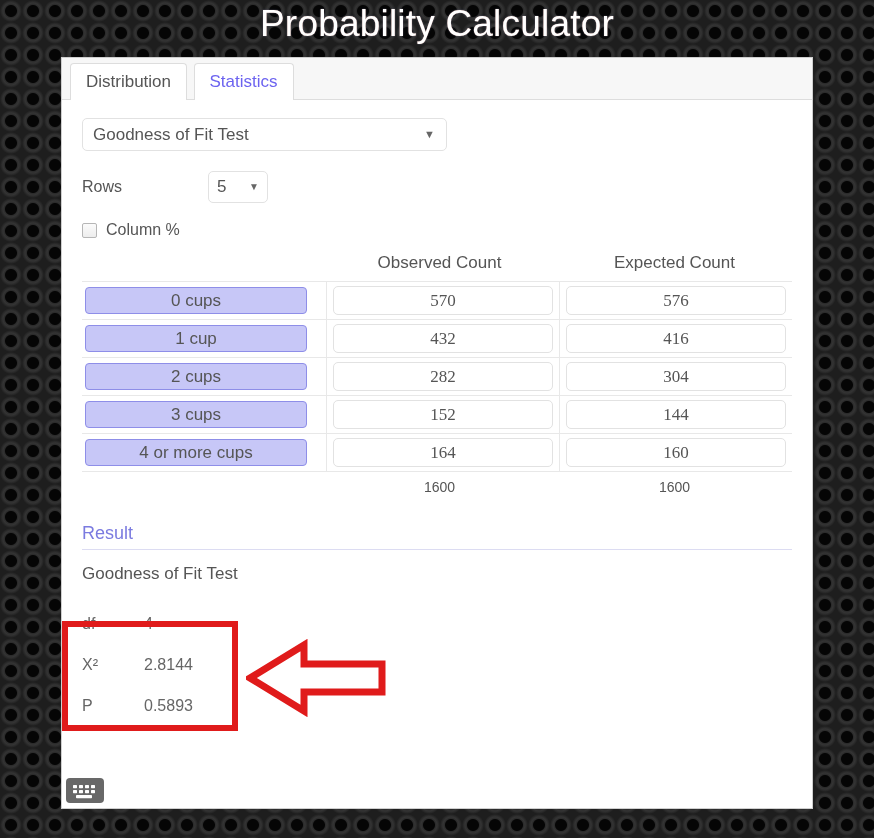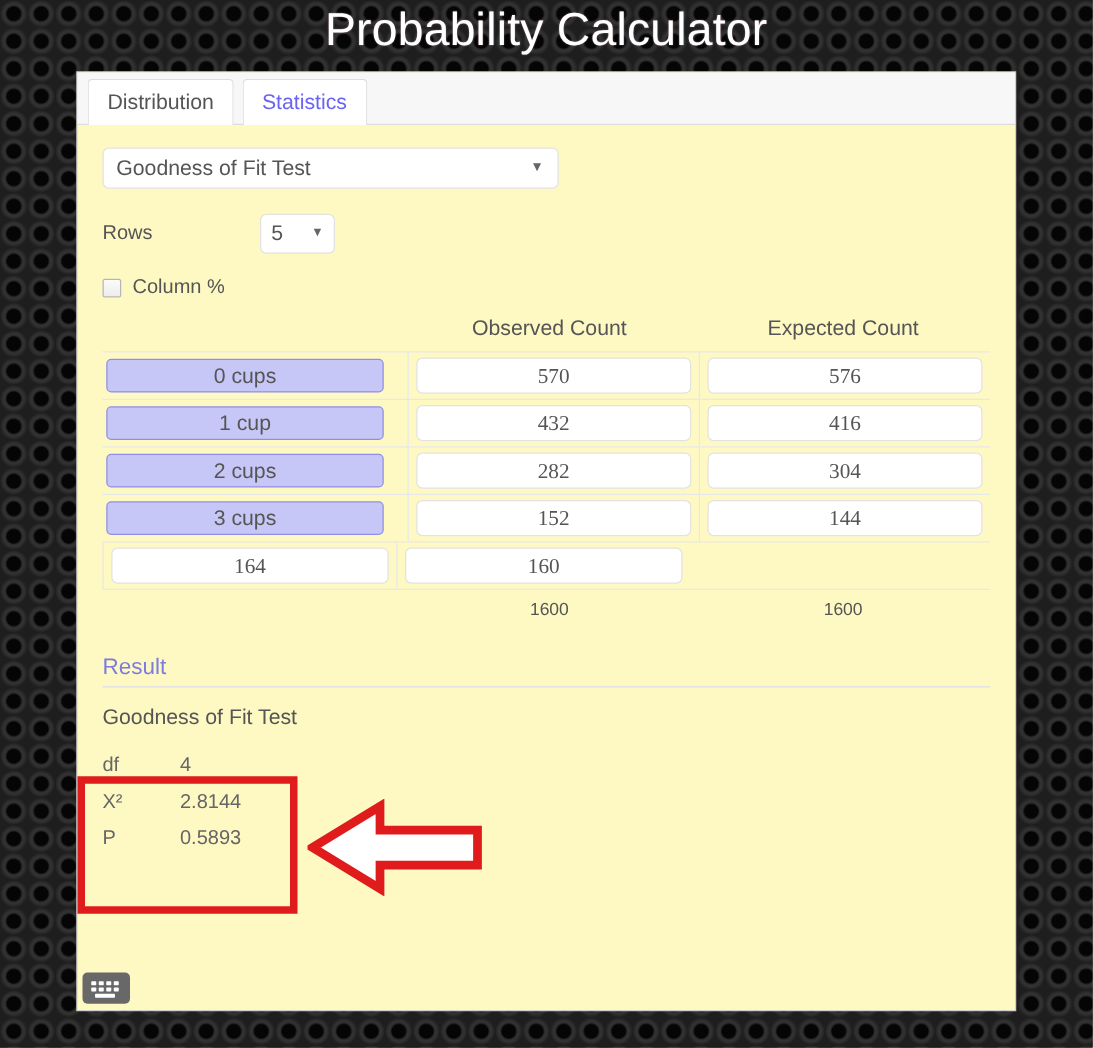--- a/index.html
+++ b/index.html
@@ -17,21 +17,21 @@
   .page-title {
     position:absolute; top:-2px; left:0; width:874px;
     text-align:center; color:#ffffff;
     font-size:37px; line-height:52px; font-weight:400;
     letter-spacing:0.2px;
     text-shadow:0 0 1px rgba(255,120,60,.55), 0 0 2px rgba(80,160,255,.35);
   }
   .card {
     position:absolute; left:62px; top:58px;
     width:750px; height:750px;
-    background:#fef9c3;
+    background:#ffffff;
     box-shadow:0 0 0 1px #cfcfcf;
   }
   
   .tabbar {
     position:relative; height:42px;
     background:#f7f7f7;
     border-bottom:1px solid #dddddd;
     padding-left:8px; box-sizing:border-box;
   }
   .tab {
@@ -91,21 +91,21 @@
   .totrow { display:flex; padding-top:7px; }
   .tot-spacer { width:240px; }
   .tot { width:235px; text-align:center; font-size:14px; color:#555555; }
   
   .result-head {
     margin-top:28px; width:710px; font-size:18px; color:#7b7be0;
     padding-bottom:5px; border-bottom:1px solid #dcdcf2;
   }
   .result-sub { margin-top:14px; font-size:17px; color:#555555; }
   .stats { margin-top:20px; }
-  .stat-row { display:flex; height:29px; align-items:flex-start; }
+  .stat-row { display:flex; height:29px; align-items:flex-end;margin-top:12px; }
   .stat-key { width:62px; font-size:16px; color:#666666; }
   .stat-val { font-size:16px; color:#666666; }
   
   .annot-box {
     position:absolute; left:62px; top:621px;
     width:176px; height:110px;
     border:6px solid #e01b1b; box-sizing:border-box;
     pointer-events:none;
   }
   .annot-arrow { position:absolute; left:246px; top:639px; pointer-events:none; }
@@ -198,20 +198,23 @@
           </div>
           <div class="cell">
             <input type="text" value="152" style="">
           </div>
           <div class="cell">
             <input type="text" value="144" style="">
           </div>
         </div>
 
         <div class="trow">
+          <div class="rowbtn-cell">
+            <div class="rowbtn">4 or more cups</div>
+          </div>
           <div class="cell">
             <input type="text" value="164" style="">
           </div>
           <div class="cell">
             <input type="text" value="160" style="">
           </div>
         </div>
 
       </div>
       <div class="totrow">

